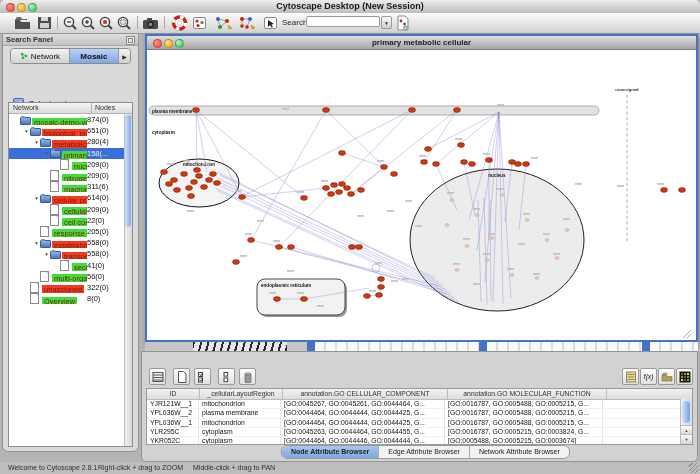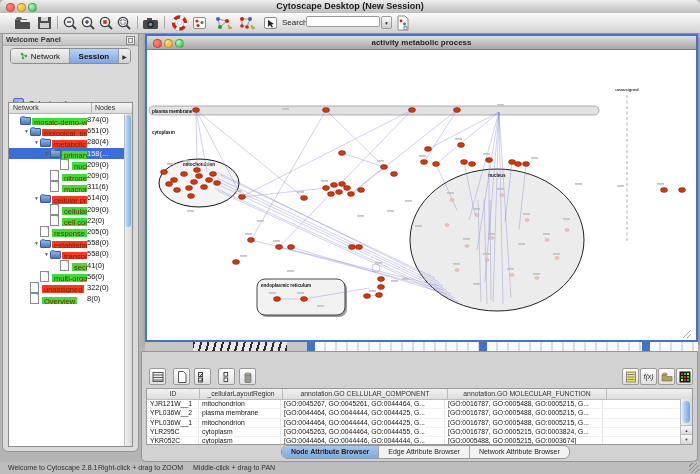--- a/index.html
+++ b/index.html
@@ -231,36 +231,36 @@
         <path d="M4 1h7l3 3v11H4z" fill="#fdfdfd" stroke="#8a8a8a"></path>
         <circle cx="7" cy="6" r="1.4" fill="#cc2211"></circle>
         <circle cx="10.5" cy="9" r="1.4" fill="#3a62c8"></circle>
         <circle cx="11.5" cy="13" r="2.4" fill="#9a9a9a"></circle>
         <circle cx="11.5" cy="13" r="1" fill="#e8e8e8"></circle>
       </svg></span>
 </div>
 
 <div class="abs control-panel">
   <div class="cp-header">
-    <span>Welcome Panel</span>
+    <span>Search Panel</span>
     <span class="float-ic"></span>
   </div>
   <div class="cp-tabs">
     <div class="cp-tab t-network">
       <svg width="8" height="8" viewBox="0 0 8 8">
           <line x1="2" y1="2" x2="6" y2="4" stroke="#2a8a2a" stroke-width="0.7"></line>
           <line x1="2" y1="2" x2="3" y2="6" stroke="#2a8a2a" stroke-width="0.7"></line>
           <circle cx="2" cy="2" r="1.3" fill="#34b434"></circle>
           <circle cx="6" cy="4" r="1.3" fill="#34b434"></circle>
           <circle cx="3" cy="6" r="1.3" fill="#34b434"></circle>
         </svg>
       <span>Network</span>
     </div>
     <div class="cp-tab t-mosaic">
-      <span>Session</span>
+      <span>Mosaic</span>
     </div>
     <div class="cp-tab-arrow">▶</div>
   </div>
   <div class="cp-check-row">
     <span class="cp-checkbox">✓</span>
     <span class="cp-check-label">Select nodes</span>
   </div>
   <div class="cp-tree">
     <div class="tree-header">
       <span class="th-net">Network</span>
@@ -425,21 +425,21 @@
       <div class="tree-sb-thumb"></div>
     </div>
   </div>
 </div>
 
 <div class="abs net-window">
   <div class="net-titlebar">
     <span class="tl r" style="top:3px"></span>
     <span class="tl y" style="top:3px"></span>
     <span class="tl g" style="top:3px"></span>
-    <div class="net-title">activity metabolic process</div>
+    <div class="net-title">primary metabolic cellular</div>
   </div>
   <div class="net-canvas">
     <svg viewBox="0 0 549 290" preserveAspectRatio="none">
 
       <rect x="2" y="56" width="450" height="9" rx="4.5" fill="#e2e2e2" stroke="#909090" stroke-width="0.7"></rect>
       <rect x="112" y="231" width="88" height="36" rx="8" fill="#9a9a9a"></rect>
       <rect x="110" y="229" width="88" height="36" rx="8" fill="#f2f2f2" stroke="#333" stroke-width="0.9"></rect>
       <ellipse cx="52" cy="133" rx="40" ry="24" fill="#f4f4f4" stroke="#111" stroke-width="1"></ellipse>
       <ellipse cx="350" cy="190" rx="87" ry="71" fill="#ececec" stroke="#222" stroke-width="1"></ellipse>
       <line x1="480" y1="45" x2="480" y2="192" stroke="#999" stroke-width="0.8" stroke-dasharray="3,2.5"></line>

